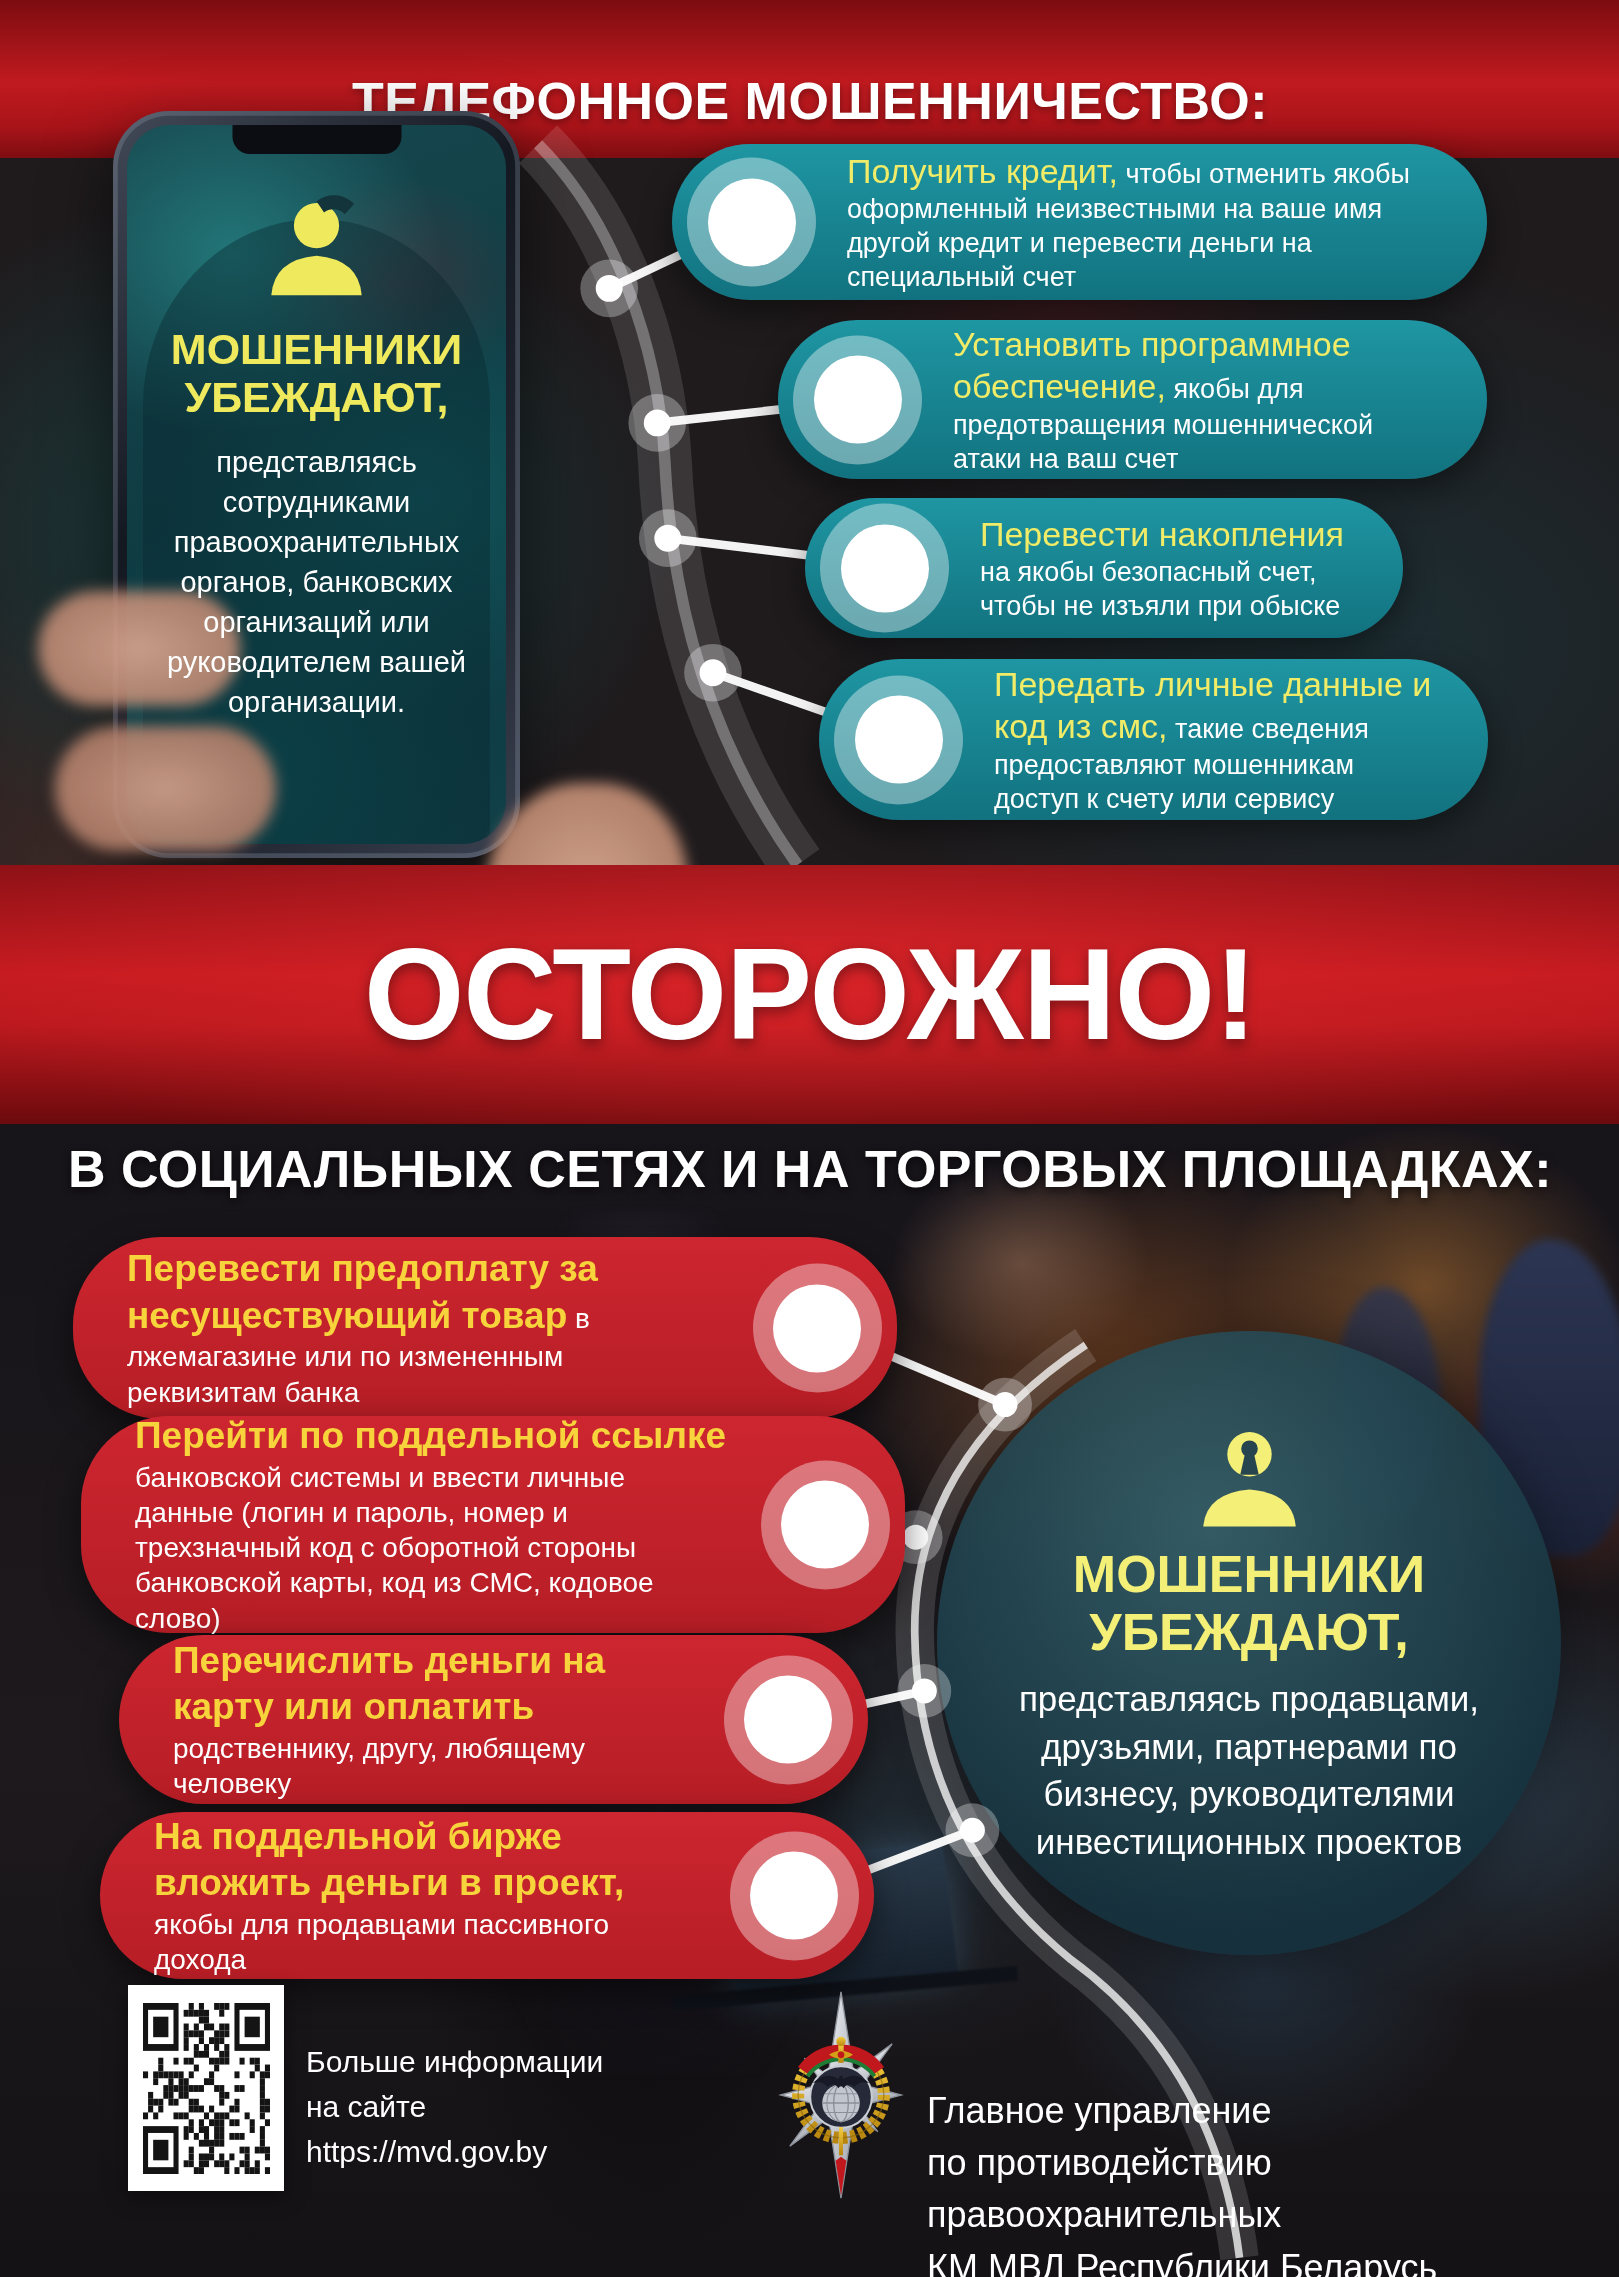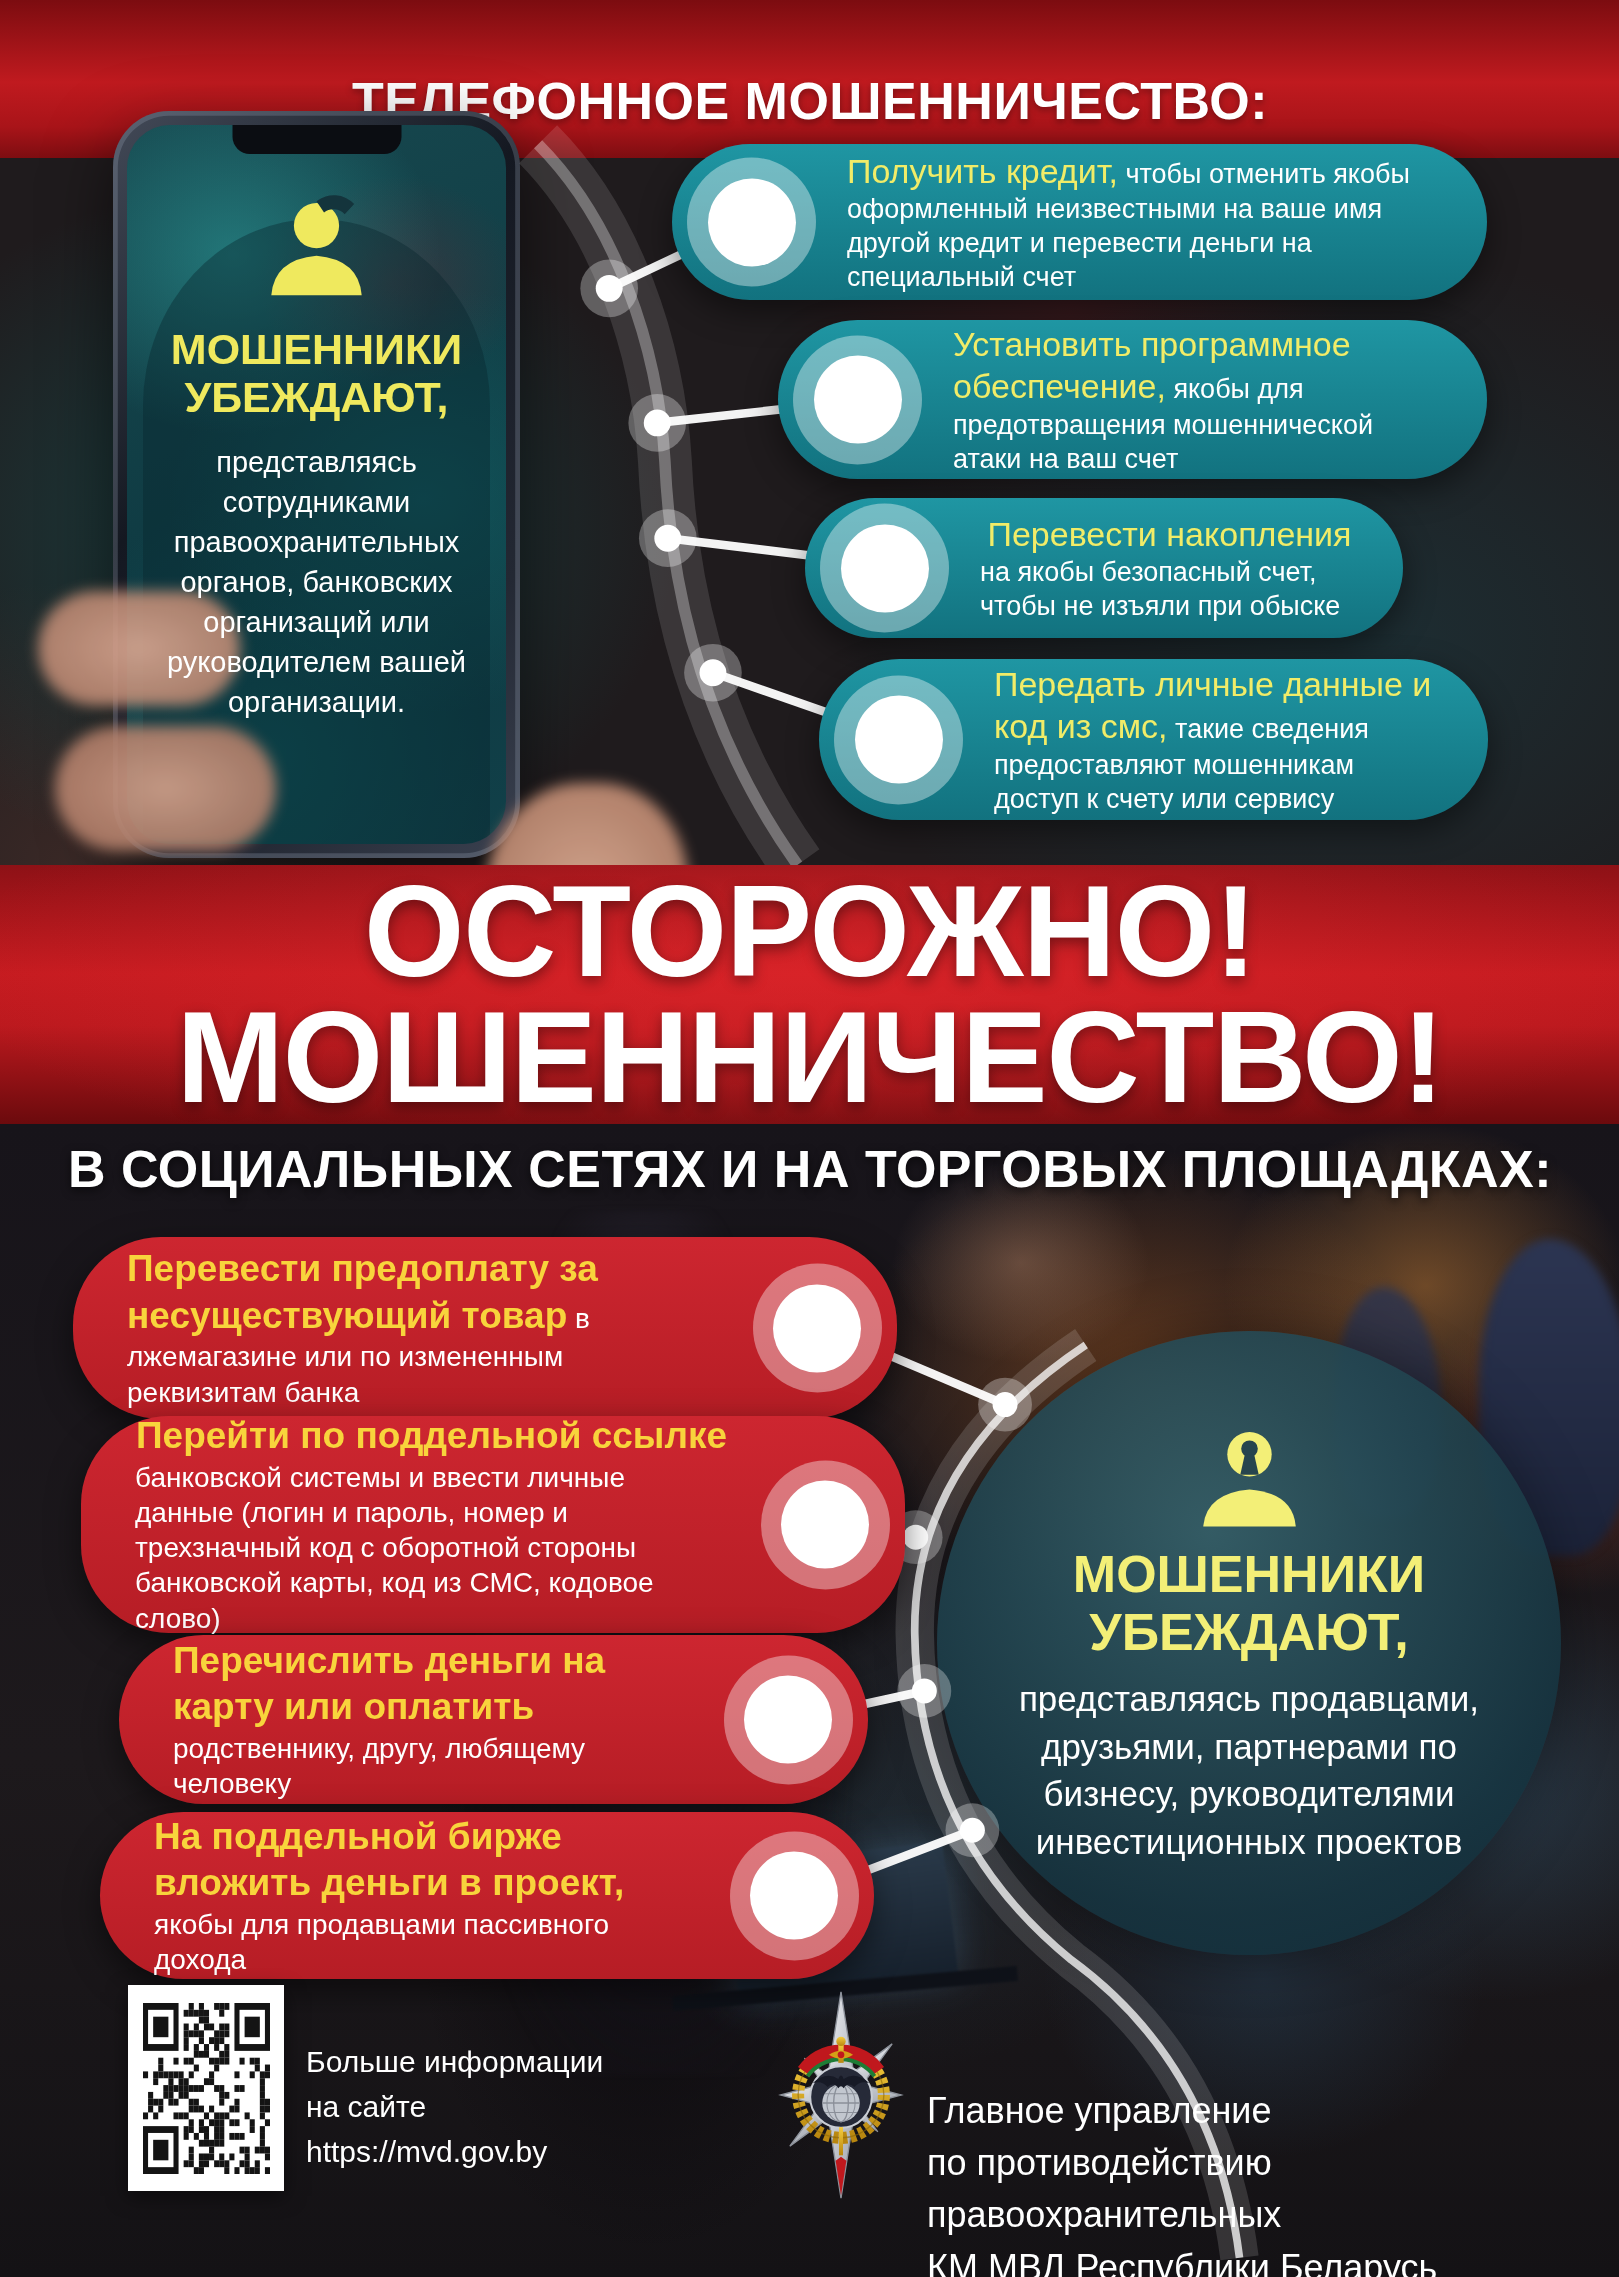--- a/index.html
+++ b/index.html
@@ -81,21 +81,21 @@
   .t4{left:819px;top:659px;width:669px;height:161px;}
   .bubble-ring{
     position:absolute;left:15.4px;top:50%;transform:translateY(-50%);
     width:129px;height:129px;border-radius:50%;
     background:rgba(255,255,255,.38);
     display:flex;align-items:center;justify-content:center;
   }
   .bubble-ring .core{width:88px;height:88px;border-radius:50%;background:#fff;}
   .t-bubble p,.r-bubble p{margin:0;font-size:27px;line-height:1.26;color:#fff;font-weight:400;}
   .t-bubble .hl{font-size:34px;font-weight:400;color:#f1ec68;}
-  .hl-block{display:block;text-align:center;}
+  .hl-block{display:block;}
   
   .connector-svg{position:absolute;left:0;z-index:3;pointer-events:none;}
   
   .warning-band{
     position:absolute;left:0;top:865px;width:1620px;height:259px;z-index:5;
     background:
       radial-gradient(1153px 307px at 50% 40%, rgba(240,45,50,.45), transparent 75%),
       linear-gradient(180deg,#8e1116 0%,#c51b20 42%,#bb191e 62%,#6b0a0d 100%);
     display:flex;flex-direction:column;align-items:center;justify-content:center;
   }
@@ -261,21 +261,20 @@
     <div class="t-bubble t4">
       <span class="bubble-ring">
           <span class="core"></span>
         </span>
       <p><span class="hl">Передать личные данные и код из смс,</span> <span>такие сведения предоставляют мошенникам доступ к счету или сервису</span></p>
     </div>
   </div>
 
   <div class="warning-band">
     <div class="warning-line">ОСТОРОЖНО!</div>
-    <div class="warning-line">МОШЕННИЧЕСТВО!</div>
   </div>
 
   <div class="bottom-section">
     <div class="bottom-photo"></div>
     <div class="hooded-figure hf1"></div>
     <div class="hooded-figure hf2"></div>
     <div class="person-silhouette"></div>
     <div class="laptop-screen"></div>
     <div class="laptop-base"></div>
 

